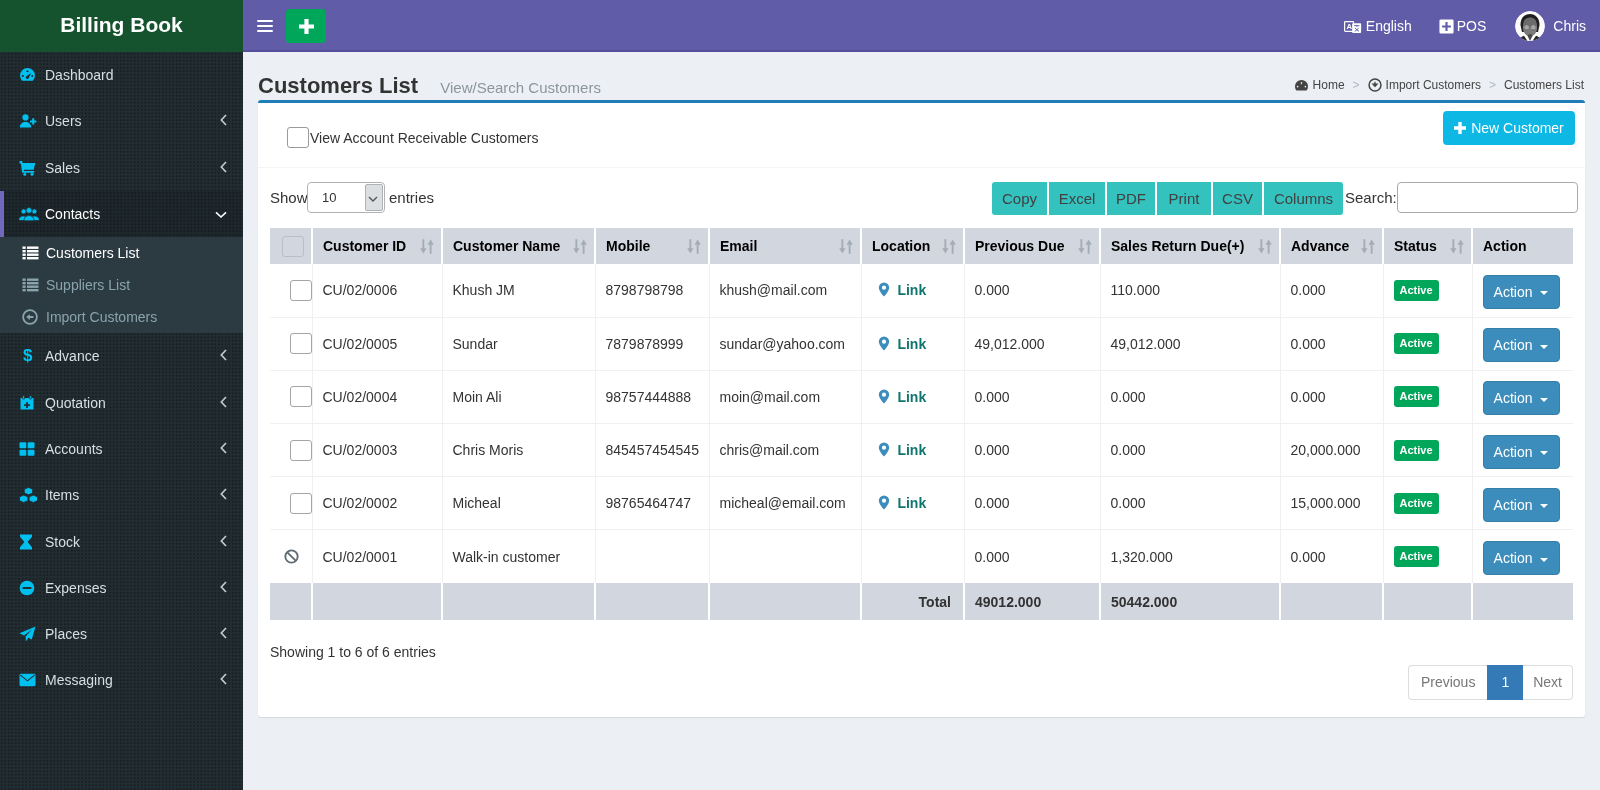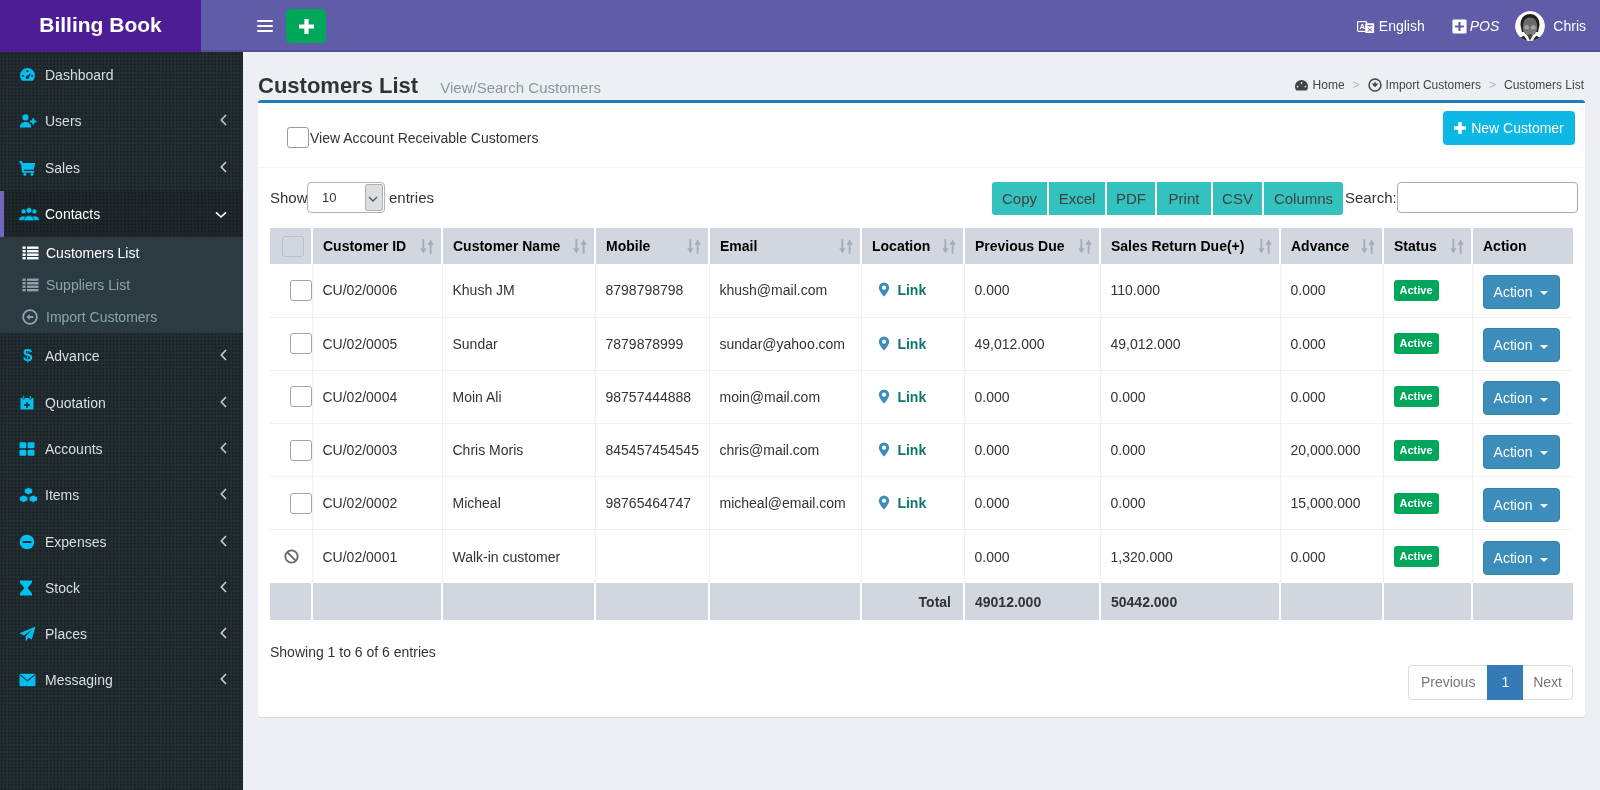--- a/index.html
+++ b/index.html
@@ -1,19 +1,19 @@
 <!DOCTYPE html>
 <html><head>
 <meta charset="utf-8">
 <style>
 * { margin:0; padding:0; box-sizing:border-box; }
 html,body { width:1600px; height:790px; overflow:hidden; font-family:"Liberation Sans",sans-serif; background:#ecf0f5; }
 
 .navbar { position:absolute; top:0; left:0; width:1600px; height:52px; background:#605ca8; border-bottom:2px solid #544f9b; }
-.logo { position:absolute; left:0; top:0; width:201px; height:52px; background:#4c1d95; color:#fff; font-size:21px; font-weight:bold; text-align:center; line-height:50px; }
+.logo { position:absolute; left:0; top:0; width:243px; height:52px; background:#14532d; color:#fff; font-size:21px; font-weight:bold; text-align:center; line-height:50px; }
 .hamburger { position:absolute; left:257px; top:20px; width:16px; height:12px; }
 .hamburger span { display:block; height:2.4px; background:#fff; margin-bottom:2.4px; border-radius:1px; }
 .plusbtn { position:absolute; left:286px; top:9px; width:40px; height:34px; background:#00a65a; border-radius:4px; color:#fff; font-size:20px; font-weight:bold; text-align:center; line-height:32px; }
 .nav-right { position:absolute; right:0; top:0; height:52px; display:flex; align-items:center; color:#fff; font-size:14px; }
 .nav-item { display:flex; align-items:center; margin-right:0; }
 
 .sidebar { position:absolute; left:0; top:52px; width:243px; height:738px; background:#222d32; background-image:radial-gradient(rgba(0,0,0,0.30) 0.7px, transparent 0.9px); background-size:3.5px 3.5px; }
 .smenu { list-style:none; }
 .smenu > li { height:46.3px; display:flex; align-items:center; position:relative; color:#d7dfe3; font-size:14px; cursor:default; }
 .smenu > li .mico { width:26px; margin-left:19px; display:flex; align-items:center; justify-content:flex-start; }
@@ -90,21 +90,21 @@
   <div class="plusbtn"><svg width="15" height="15" viewBox="0 0 15 15" style="margin-top:9.5px;">
         <path d="M7.5 0v15M0 7.5h15" stroke="#fff" stroke-width="4.2"></path>
       </svg></div>
   <div class="nav-right">
     <span class="nav-item" style="margin-right:27px;"><svg width="18" height="15" viewBox="0 0 21 16" style="margin-right:4px;">
           <rect x="0.7" y="2.2" width="10.5" height="11.5" rx="1" fill="none" stroke="#fff" stroke-width="1.4"></rect>
           <text x="3" y="11" font-size="9" fill="#fff" font-family="Liberation Sans" font-weight="bold">A</text>
           <rect x="9.5" y="4.2" width="10.5" height="11.3" rx="1" fill="#fff"></rect>
           <path d="M12 7h6M15 7v1.5M13 9.5c1 2 3 3.5 4.5 4M17 9.5c-1 2-3 3.5-4.5 4" stroke="#605ca8" stroke-width="1.1" fill="none"></path>
         </svg>English</span>
-    <span class="nav-item" style="margin-right:16px;font-style:italic;"><svg width="15" height="15" viewBox="0 0 17 17" style="margin-right:3px;">
+    <span class="nav-item" style="margin-right:29px;"><svg width="15" height="15" viewBox="0 0 17 17" style="margin-right:3px;">
           <path d="M2 0.5h13a1.5 1.5 0 0 1 1.5 1.5v13a1.5 1.5 0 0 1-1.5 1.5H2A1.5 1.5 0 0 1 0.5 15V2A1.5 1.5 0 0 1 2 0.5zm5.3 3v3.8H3.5v2.4h3.8v3.8h2.4V9.7h3.8V7.3H9.7V3.5z" fill="#fff" fill-rule="evenodd"></path>
         </svg>POS</span>
     <span class="nav-item" style="margin-right:14px;">
       <svg width="30" height="30" viewBox="0 0 30 30" style="margin-right:8px;">
           <defs>
             <clipPath id="avc">
               <circle cx="15" cy="15" r="15"></circle>
             </clipPath>
           </defs>
           <g clip-path="url(#avc)">
@@ -256,37 +256,37 @@
             </g>
           </svg>
         </span>
         <span class="mtxt">Items</span>
         <span class="chev"><svg width="7" height="12" viewBox="0 0 7 12">
             <path d="M6 1L1.3 6 6 11" stroke="#c3ced4" stroke-width="1.6" fill="none"></path>
           </svg></span>
       </li>
     <li>
         <span class="mico">
+          <svg width="14" height="16" viewBox="0 0 14 16">
+            <path d="M1 .5h12v2.2L8.6 8 13 13.3v2.2H1v-2.2L5.4 8 1 2.7z" fill="#00c0ef"></path>
+          </svg>
+        </span>
+        <span class="mtxt">Stock</span>
+        <span class="chev"><svg width="7" height="12" viewBox="0 0 7 12">
+            <path d="M6 1L1.3 6 6 11" stroke="#c3ced4" stroke-width="1.6" fill="none"></path>
+          </svg></span>
+      </li>
+    <li>
+        <span class="mico">
           <svg width="16" height="16" viewBox="0 0 16 16">
             <circle cx="8" cy="8" r="7.3" fill="#00c0ef"></circle>
             <rect x="3.6" y="7" width="8.8" height="2" fill="#222d32"></rect>
           </svg>
         </span>
         <span class="mtxt">Expenses</span>
-        <span class="chev"><svg width="7" height="12" viewBox="0 0 7 12">
-            <path d="M6 1L1.3 6 6 11" stroke="#c3ced4" stroke-width="1.6" fill="none"></path>
-          </svg></span>
-      </li>
-    <li>
-        <span class="mico">
-          <svg width="14" height="16" viewBox="0 0 14 16">
-            <path d="M1 .5h12v2.2L8.6 8 13 13.3v2.2H1v-2.2L5.4 8 1 2.7z" fill="#00c0ef"></path>
-          </svg>
-        </span>
-        <span class="mtxt">Stock</span>
         <span class="chev"><svg width="7" height="12" viewBox="0 0 7 12">
             <path d="M6 1L1.3 6 6 11" stroke="#c3ced4" stroke-width="1.6" fill="none"></path>
           </svg></span>
       </li>
     <li>
         <span class="mico">
           <svg width="17" height="16" viewBox="0 0 17 16">
             <path d="M16.5.5L.5 7.3l4.5 2.2L13 3.6 6.6 10.5l.3 4.9 2.4-3.6 3.5 1.7z" fill="#00c0ef"></path>
           </svg>
         </span>

